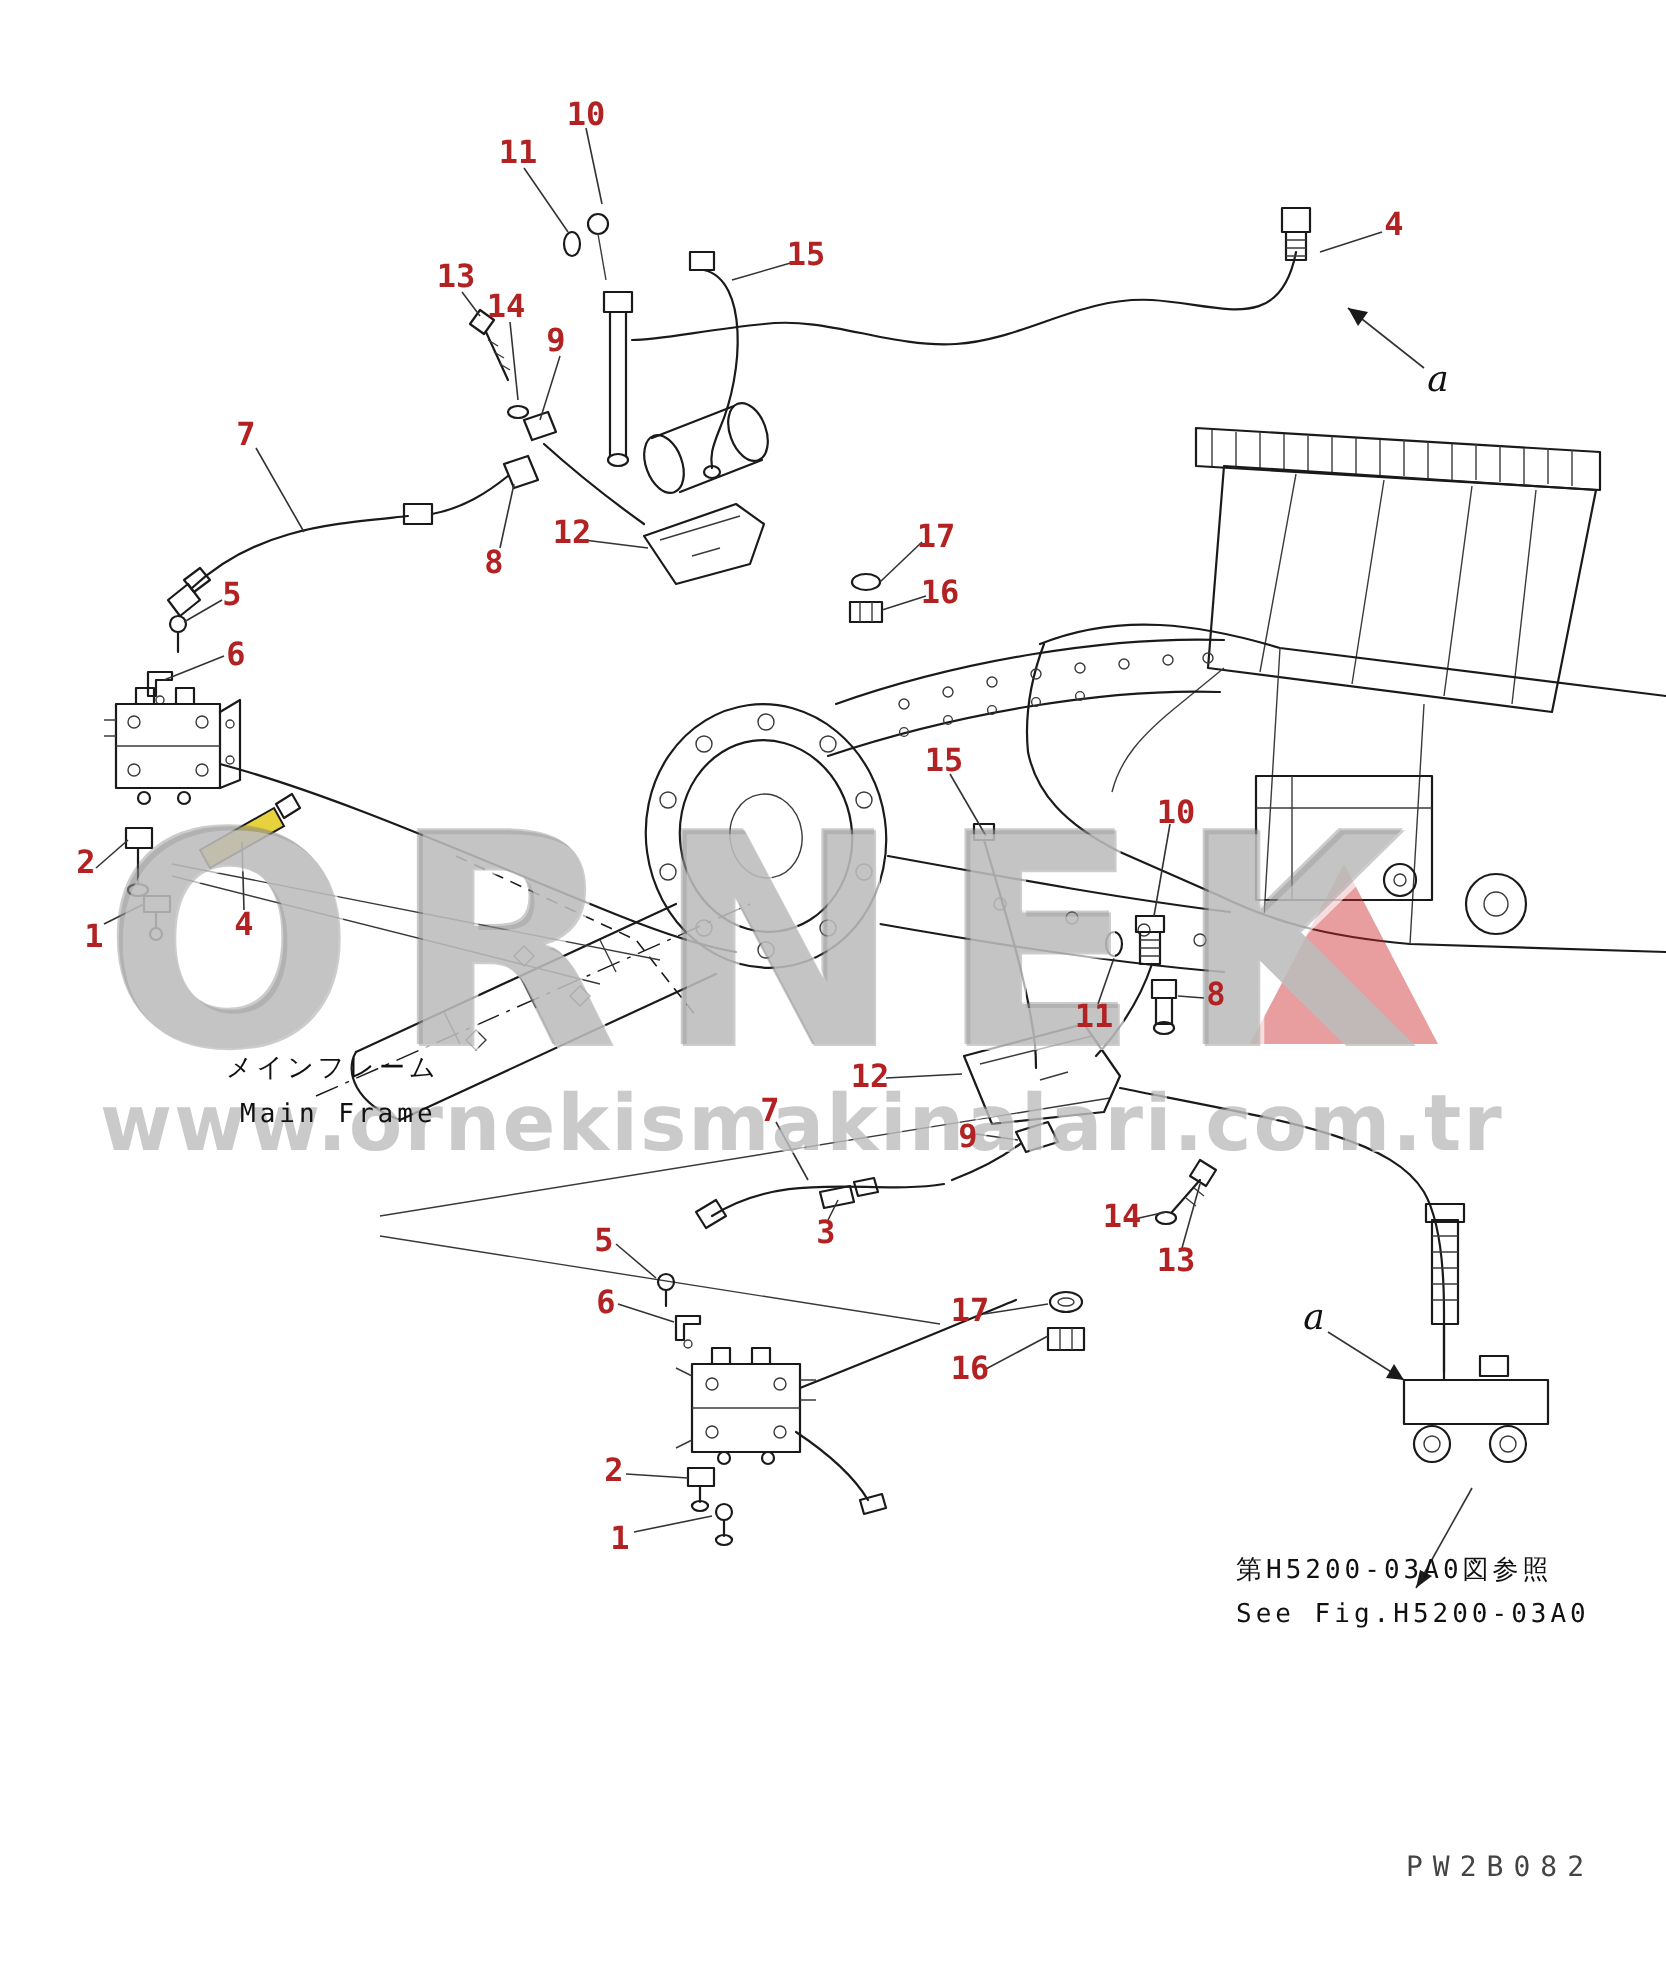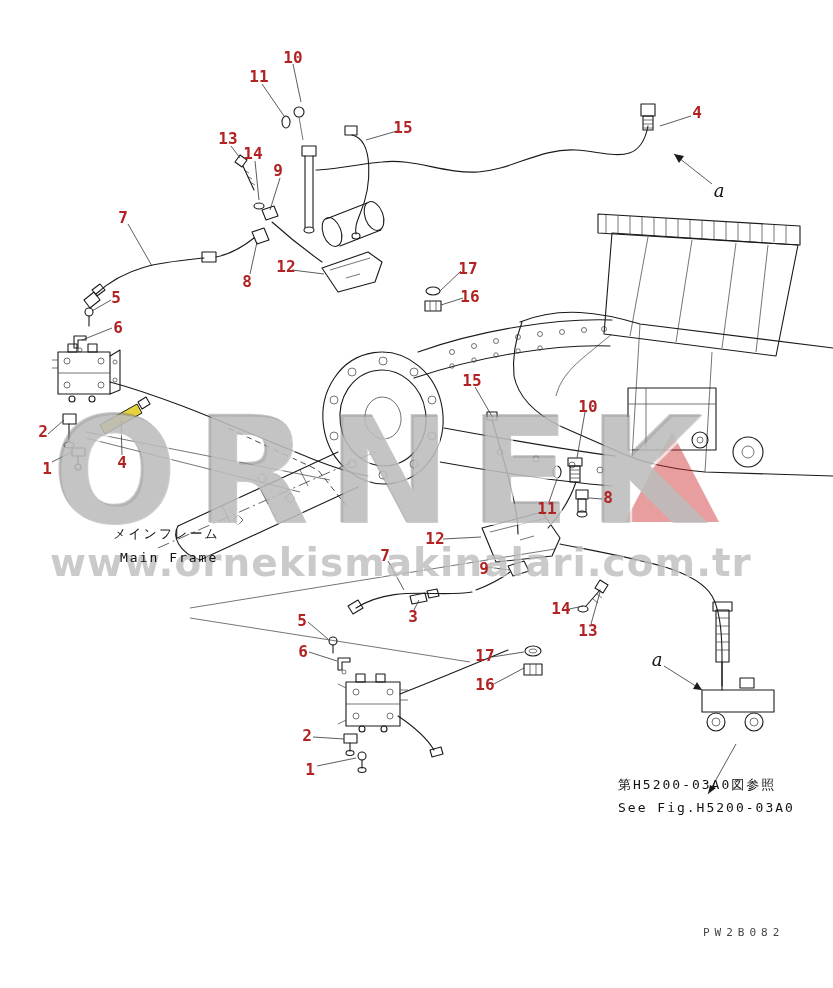--- a/index.html
+++ b/index.html
@@ -14,21 +14,21 @@
   #art .fillb{fill:#1a1a1a;stroke:none;}
   #art .hl{fill:#e6d23c;stroke:#1a1a1a;stroke-width:1;}
   #art .wm-tri{fill:rgba(204,40,40,.45);stroke:none;}
   .overlay{position:absolute;left:0;top:0;width:833px;height:988px;z-index:3;pointer-events:none;}
   .callout{position:absolute;transform:translate(-50%,-50%);font-size:16px;font-weight:bold;
            color:#b22222;font-family:"DejaVu Sans Mono",monospace;}
   .ref-a{position:absolute;transform:translate(-50%,-50%);font-size:18px;color:#111;
          font-family:"DejaVu Serif",serif;font-style:italic;}
   .diagram-label{position:absolute;font-size:13px;color:#111;letter-spacing:2px;
                  font-family:"DejaVu Sans Mono",monospace;white-space:nowrap;}
-  .part-code{position:absolute;left:703px;top:926px;font-size:11px;color:#444;letter-spacing:5px;}
+  .part-code{position:absolute;left:703px;top:926px;font-size:14px;color:#444;letter-spacing:5px;}
   .watermark{position:absolute;left:0;top:0;width:833px;height:988px;z-index:2;pointer-events:none;}
   .wm-brand{position:absolute;left:52px;top:386px;font-size:148px;font-weight:bold;letter-spacing:18px;
             color:rgba(150,150,150,.48);font-family:"DejaVu Sans",sans-serif;
             text-shadow:2px 2px 0 rgba(255,255,255,.65), -1px -1px 0 rgba(110,110,110,.35);}
   .wm-url{position:absolute;left:50px;top:540px;font-size:39px;font-weight:bold;letter-spacing:1px;
           color:rgba(158,158,158,.55);font-family:"DejaVu Sans",sans-serif;
           text-shadow:1px 1px 0 rgba(255,255,255,.6);}
 </style>
 </head>
 <body>

